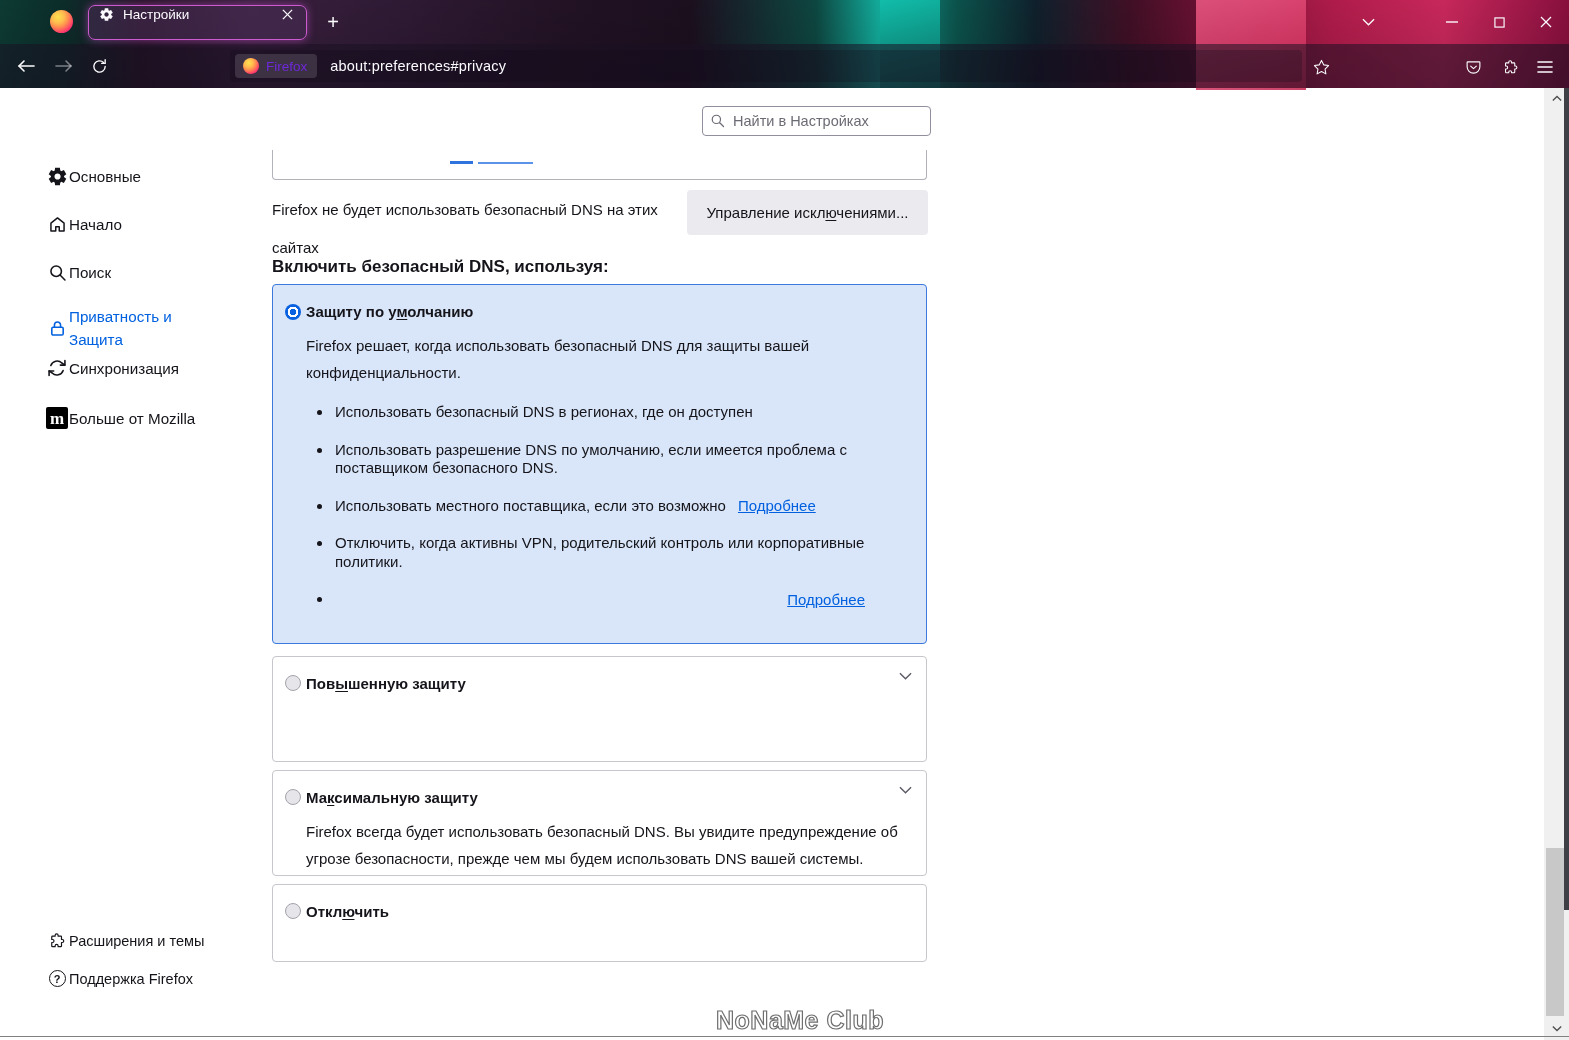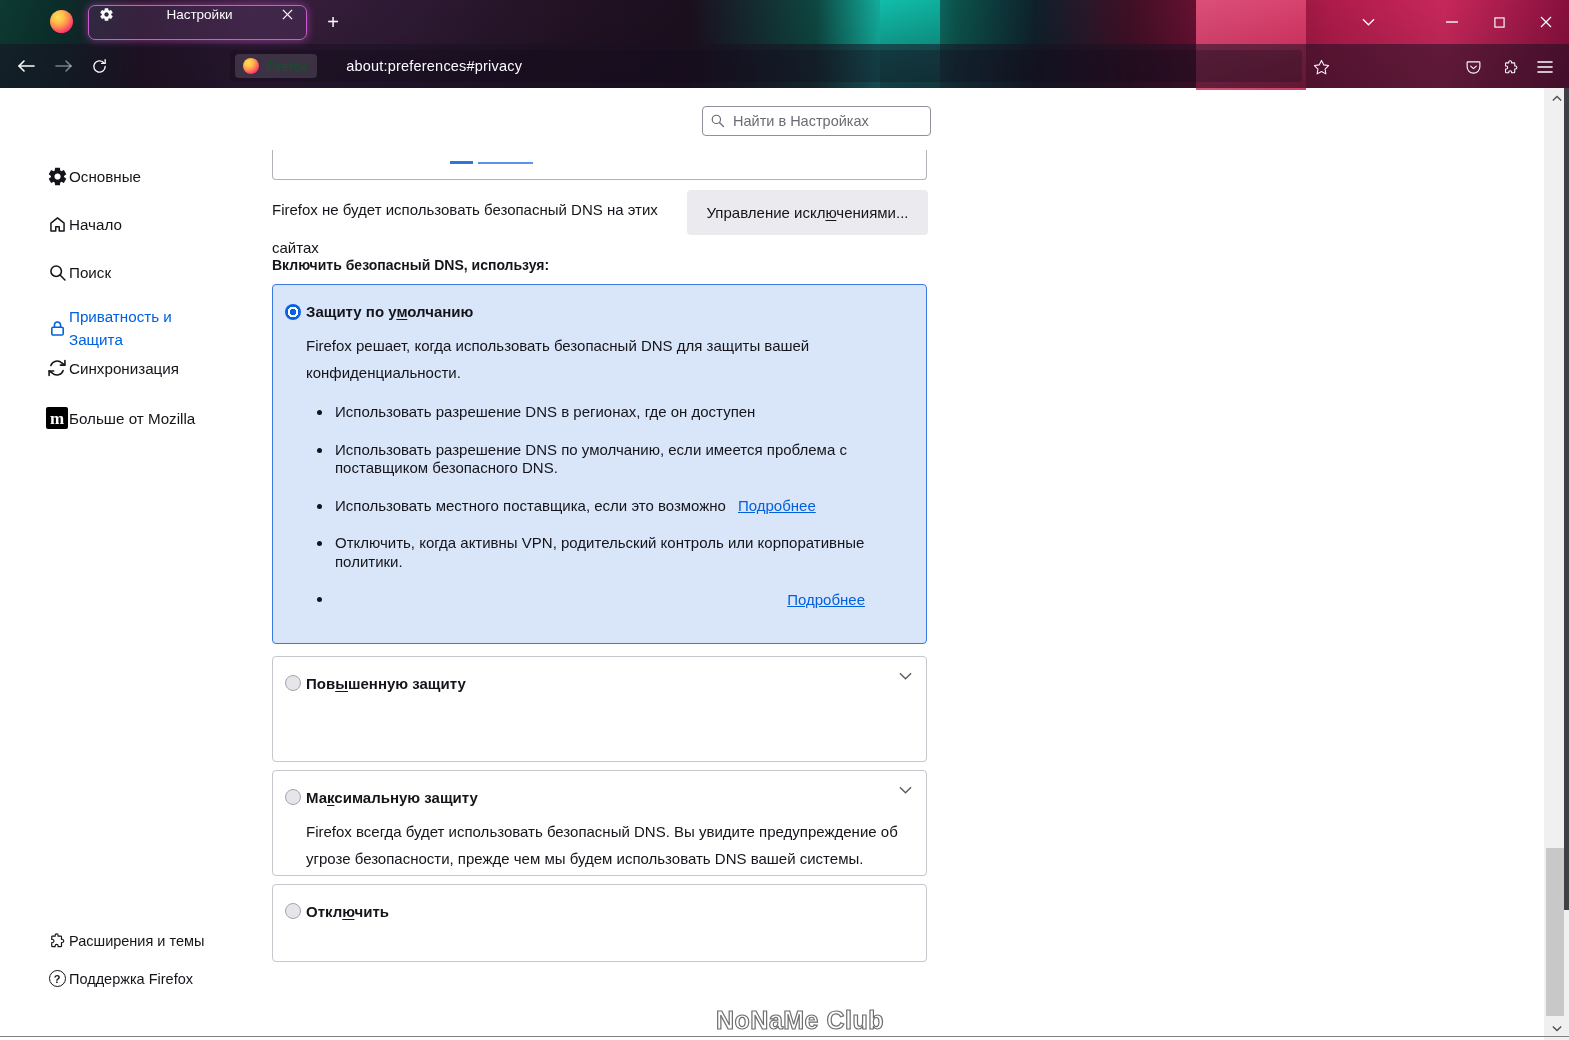--- a/index.html
+++ b/index.html
@@ -33,21 +33,20 @@
     display:inline-block; }
   .titlebar-logo { position:absolute; left:50px; top:10px; width:23px; height:23px; }
 
   .tab {
     position:absolute; left:88px; top:5px; width:219px; height:35px;
     border:1px solid #cb5bcf; border-radius:7px;
     background:rgba(72,46,86,0.55);
     box-shadow:0 0 8px rgba(208,82,214,0.55);
     display:flex; align-items:center; padding:0 8px 16px 10px;
     color:#fbfbfe;
-    text-align:center;
   }
   .tab-title { font-size:13.5px; margin-left:9px; flex:1 1 auto; white-space:nowrap; overflow:hidden; }
   .tab-close { width:22px; height:22px; display:flex; align-items:center; justify-content:center;
     border-radius:3px; cursor:default; }
   .newtab-btn { position:absolute; left:320px; top:9px; width:26px; height:26px;
     color:#fbfbfe; font-size:20px; line-height:26px; text-align:center; border-radius:4px; }
 
   .win-ctrl { position:absolute; top:8px; width:32px; height:28px; display:flex;
     align-items:center; justify-content:center; color:#fbfbfe; }
   .wc-tablist { left:1352px; }
@@ -55,23 +54,23 @@
   .wc-max { left:1483px; }
   .wc-close { left:1530px; }
 
   .nav-btn { position:absolute; top:53px; width:28px; height:26px; display:flex;
     align-items:center; justify-content:center; border-radius:4px; }
   .nav-back { left:12px; } .nav-fwd { left:50px; } .nav-reload { left:85px; }
 
   .urlbar { position:absolute; left:230px; top:50px; width:1072px; height:32px;
     background:rgba(14,8,22,0.25); border-radius:4px; display:flex; align-items:center; padding:0 10px 0 5px; }
   .url-chip { height:24px; display:flex; align-items:center; gap:7px; padding:0 10px 0 8px;
-    background:rgba(250,250,254,0.14); border-radius:4px; color:#14532d; font-size:13.5px; }
+    background:rgba(250,250,254,0.14); border-radius:4px; color:#6d28d9; font-size:13.5px; }
   .url-chip .fx-logo { width:16px; height:16px; }
-  .url-text { color:#fbfbfe; font-size:14.5px; margin-left:29px; letter-spacing:.2px; }
+  .url-text { color:#fbfbfe; font-size:14.5px; margin-left:13px; letter-spacing:.2px; }
 
   .nav-icon-btn { position:absolute; top:54px; width:26px; height:26px; display:flex;
     align-items:center; justify-content:center; border-radius:4px; }
   .btn-star { left:1308px; } .btn-pocket { left:1460px; } .btn-ext { left:1497px; } .btn-menu { left:1532px; }
 
   
   .settings-search { position:absolute; left:702px; top:106px; width:229px; height:30px; }
   .settings-search input { width:100%; height:100%; border:1px solid #8f8f9d; border-radius:4px;
     padding:0 8px 0 30px; font-family:"Liberation Sans",sans-serif; font-size:14.5px; color:#8b5cf6; outline:none; }
   .settings-search input::placeholder { color:#6b6b74; }
@@ -92,21 +91,21 @@
   .cutbox { position:absolute; left:272px; top:150px; width:655px; height:30px;
     border:1px solid #b1b1b9; border-top:none; border-radius:0 0 4px 4px; background:#fff; }
   .linkfrag1 { position:absolute; left:450px; top:161px; width:23px; height:3px; background:#2f73dd; }
   .linkfrag2 { position:absolute; left:478px; top:162px; width:55px; height:2px; background:#5b93e8; }
 
   .doh-note { position:absolute; left:272px; top:191px; width:420px; font-size:15px; line-height:38px; }
   .manage-btn { position:absolute; left:687px; top:190px; width:241px; height:45px;
     background:#ebebef; border:none; border-radius:4px; font-family:"Liberation Sans",sans-serif;
     font-size:15px; color:#15141a; display:flex; align-items:center; justify-content:center; }
 
-  .doh-heading { position:absolute; left:272px; top:257px; font-size:14px; font-weight:700; }
+  .doh-heading { position:absolute; left:272px; top:257px; font-size:17px; font-weight:700; }
 
   .u { text-decoration:underline; text-underline-offset:2px; }
   a.learn-more { color:#0060df; text-decoration:underline; font-size:15px; }
 
   .opt-panel { position:absolute; left:272px; width:655px; background:#fff;
     border:1px solid #c6c6cc; border-radius:4px; }
   .opt-panel.selected { background:#d9e6f9; border-color:#3c79dd; }
   .panel-default { top:284px; height:360px; }
   .panel-increased { top:656px; height:106px; }
   .panel-max { top:770px; height:106px; }
@@ -332,21 +331,21 @@
 
 <h2 class="doh-heading">Включить безопасный DNS, используя:</h2>
 
 <div class="opt-panel selected panel-default">
   <span class="radio checked"></span>
   <div class="opt-label">
     <span>Защиту по у</span><span class="u">м</span><span>олчанию</span>
   </div>
   <p class="opt-desc">Firefox решает, когда использовать безопасный DNS для защиты вашей конфиденциальности.</p>
   <ul class="doh-bullets">
-    <li><span>Использовать разрешение DNS в регионах, где он доступен</span></li>
+    <li><span>Использовать безопасный DNS в регионах, где он доступен</span></li>
     <li><span>Использовать разрешение DNS по умолчанию, если имеется проблема с поставщиком безопасного DNS.</span></li>
     <li><span>Использовать местного поставщика, если это возможно</span><a class="learn-more" href="#">Подробнее</a></li>
     <li><span>Отключить, когда активны VPN, родительский контроль или корпоративные политики.</span></li>
     <li class="right-link"><a class="learn-more" href="#">Подробнее</a></li>
   </ul>
 </div>
 
 <div class="opt-panel panel-increased">
   <span class="radio unchecked"></span>
   <div class="opt-label">

